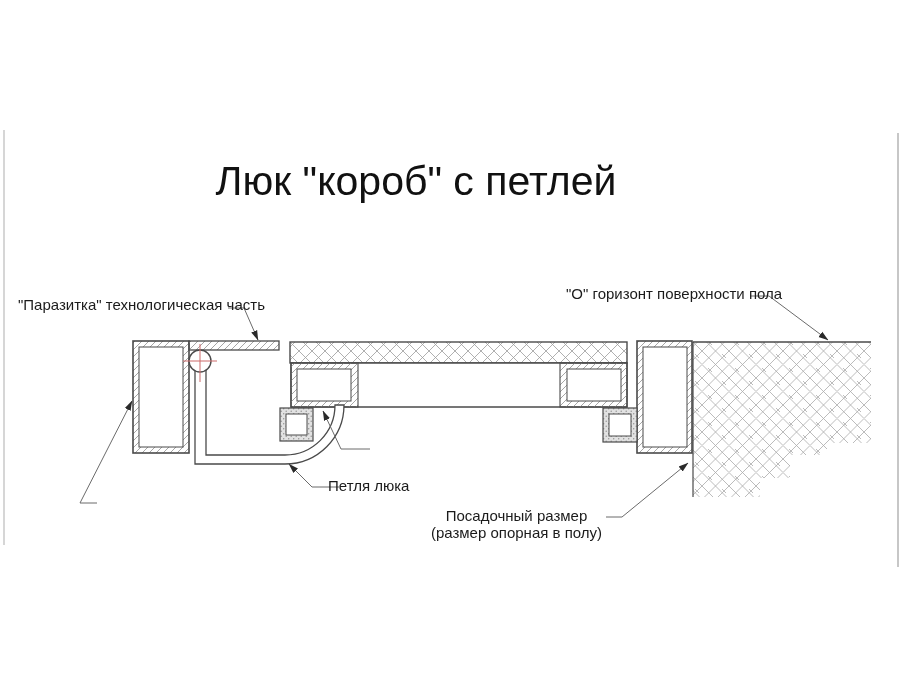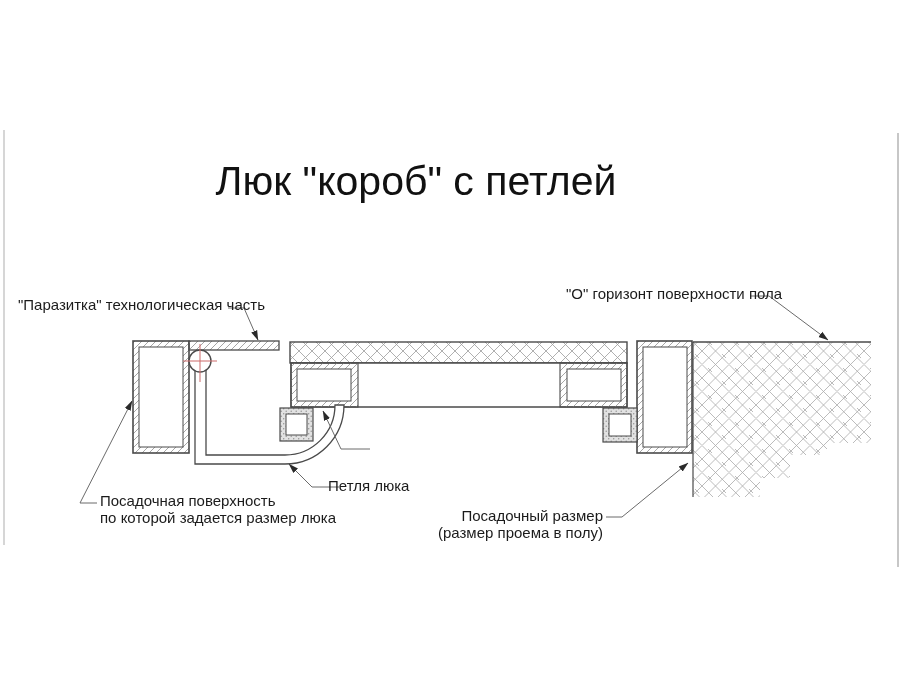--- a/index.html
+++ b/index.html
@@ -12,21 +12,21 @@
   .lbl .line{display:block;}
   #title{
     position:absolute;left:0;top:158px;width:832px;text-align:center;
     font-size:41px;line-height:1.15;white-space:nowrap;color:#111111;
   }
   #label-parasitka{left:18px;top:297px;}
   #label-horizon{left:566px;top:286px;}
   #label-support-surface{left:371px;top:440px;}
   #label-hinge{left:328px;top:478px;}
   #label-seating-surface{left:100px;top:493px;}
-  #label-seating-size{left:430px;top:508px;width:173px;text-align:right;}
+  #label-seating-size{left:430px;top:508px;width:173px;text-align:center;}
 </style>
 </head>
 <body>
 
 <div id="canvas">
 
   <svg id="drawing-svg" width="900" height="700" viewBox="0 0 900 700">
     <defs>
       <pattern id="hatch" width="7" height="7" patternUnits="userSpaceOnUse">
         <path d="M-1,8 L8,-1 M-1,1 L1,-1 M6,8 L8,6" stroke="#9c9c9c" stroke-width="0.9" fill="none"></path>
@@ -108,23 +108,19 @@
 
   <div id="title">Люк "короб" с петлей</div>
 
   <div id="label-parasitka" class="lbl">"Паразитка" технологическая часть</div>
 
   <div id="label-horizon" class="lbl">"О" горизонт поверхности пола</div>
 
 
   <div id="label-hinge" class="lbl">Петля люка</div>
 
-  <div id="label-seating-surface" class="lbl">
-    <span class="line">Посадочная поверхность</span>
-    <span class="line">по которой задается размер люка</span>
-  </div>
 
   <div id="label-seating-size" class="lbl">
     <span class="line">Посадочный размер</span>
-    <span class="line">(размер проема в полу)</span>
+    <span class="line">(размер опорная в полу)</span>
   </div>
 
 </div>
 
 </body></html>

